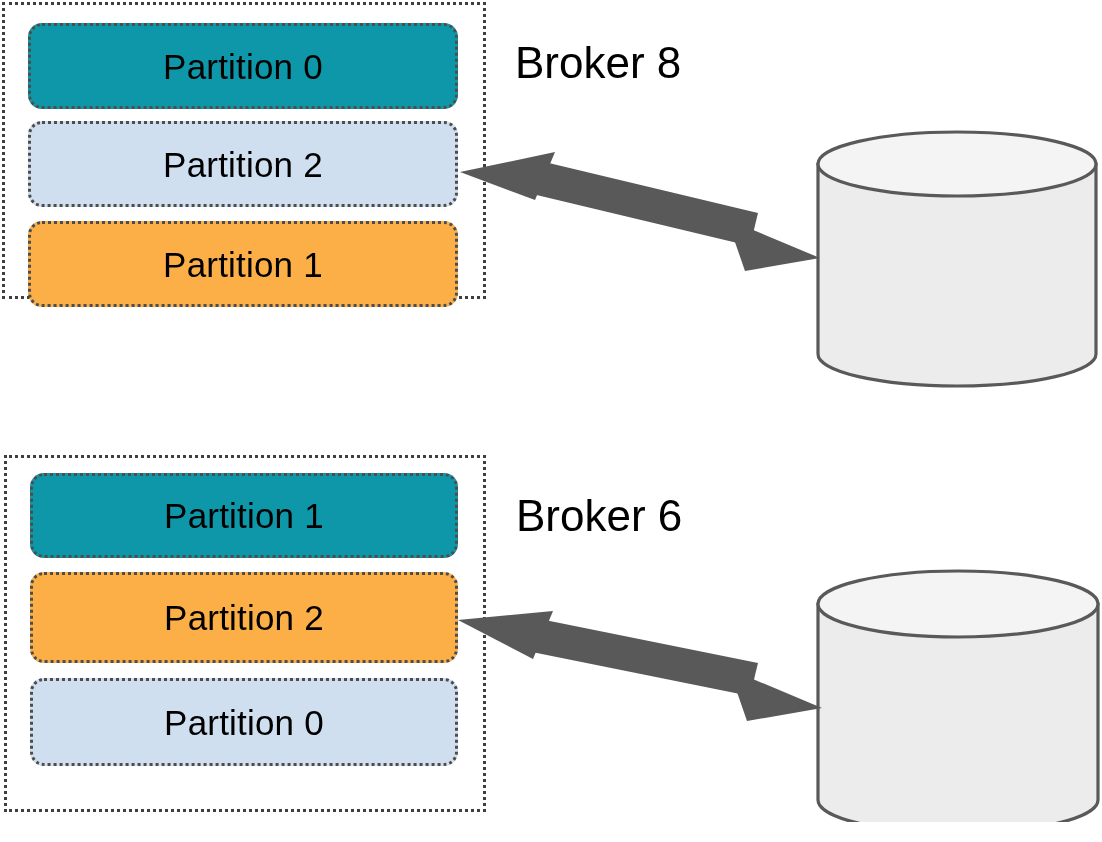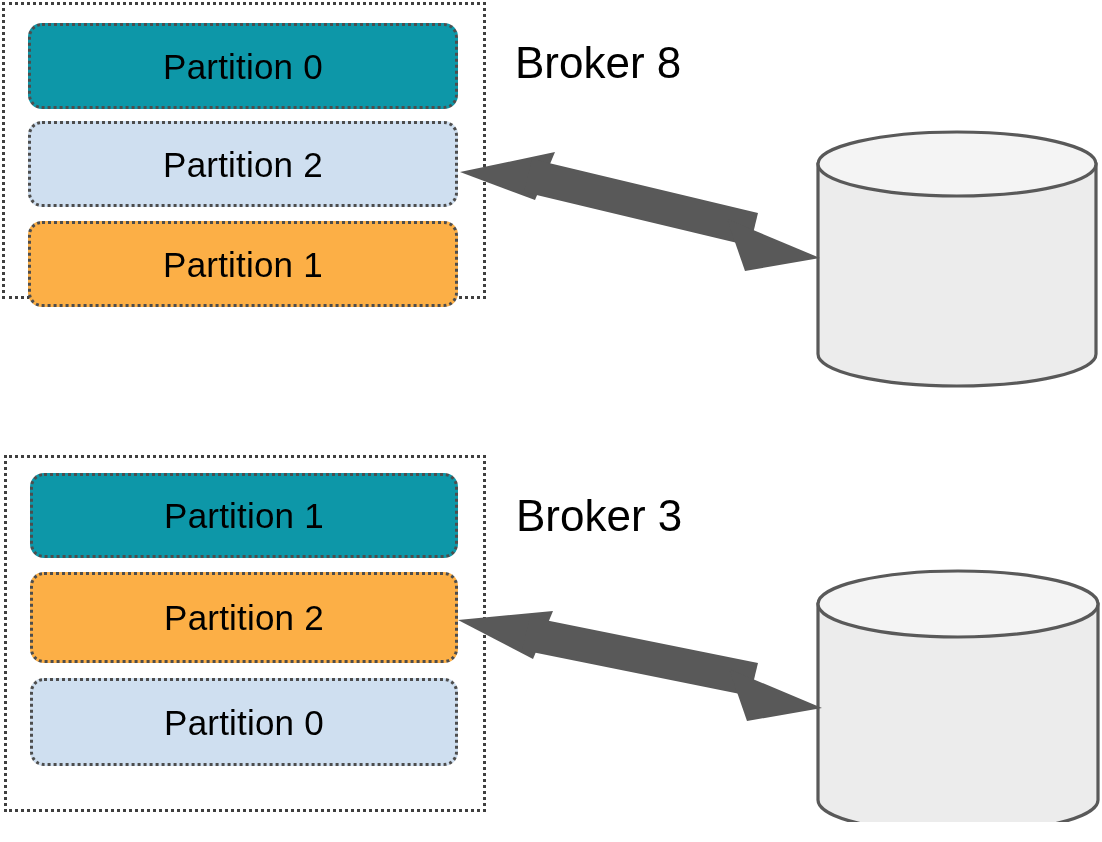--- a/index.html
+++ b/index.html
@@ -100,21 +100,21 @@
   </div>
 
   <div class="partition" style="left:30px; top:572px; width:428px; height:91px; background:#fcaf46;">
     <span>Partition 2</span>
   </div>
 
   <div class="partition" style="left:30px; top:678px; width:428px; height:88px; background:#cfdff0;">
     <span>Partition 0</span>
   </div>
 
-  <div class="broker-label" style="left:516px; top:494px;">Broker 3</div>
+  <div class="broker-label" style="left:516px; top:494px;">Broker 6</div>
 
   <div class="cylinder-wrap" style="left:816px; top:570px; width:284px; height:266px;">
     <svg width="284" height="266" viewBox="0 0 284 266" xmlns="http://www.w3.org/2000/svg">
       <path d="M2,34 L2,230 A140,33 0 0 0 282,230 L282,34 Z" fill="#ececec" stroke="#595959" stroke-width="3.2"></path>
       <ellipse cx="142" cy="34" rx="140" ry="33" fill="#f4f4f4" stroke="#595959" stroke-width="3.2"></ellipse>
     </svg>
   </div>
 
   <svg class="arrow-wrap" viewBox="0 0 1102 842" xmlns="http://www.w3.org/2000/svg">
 

